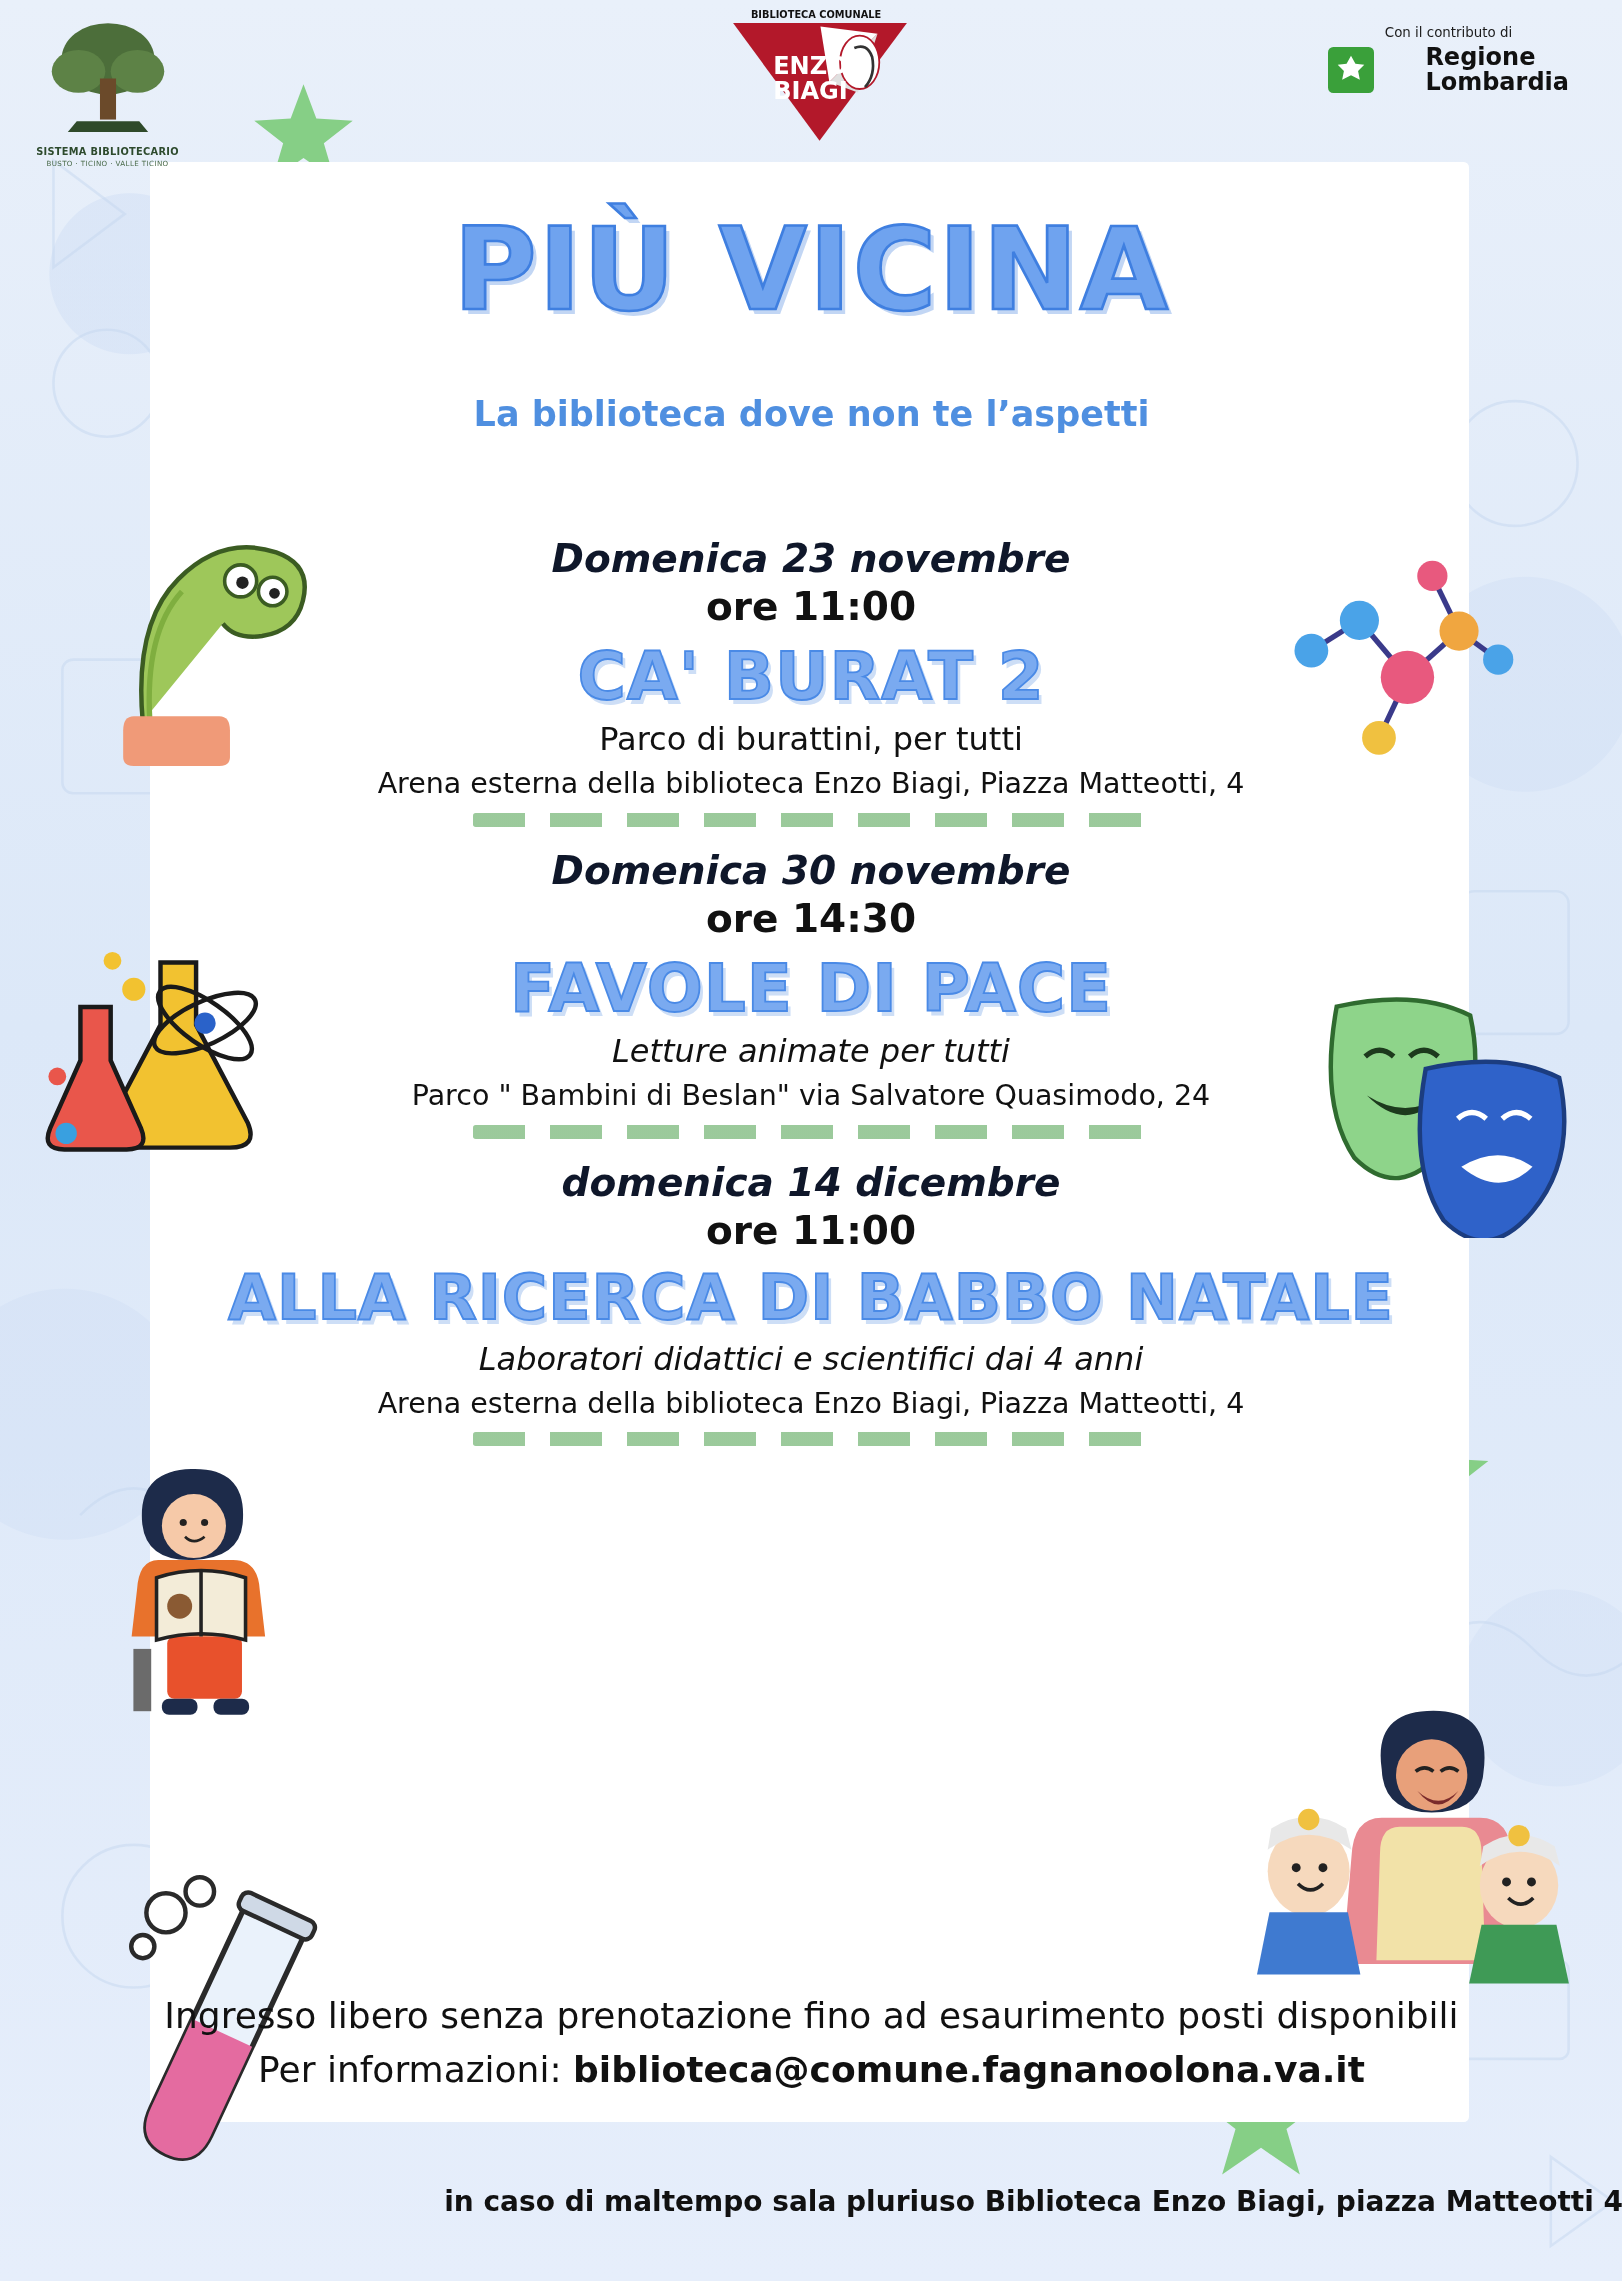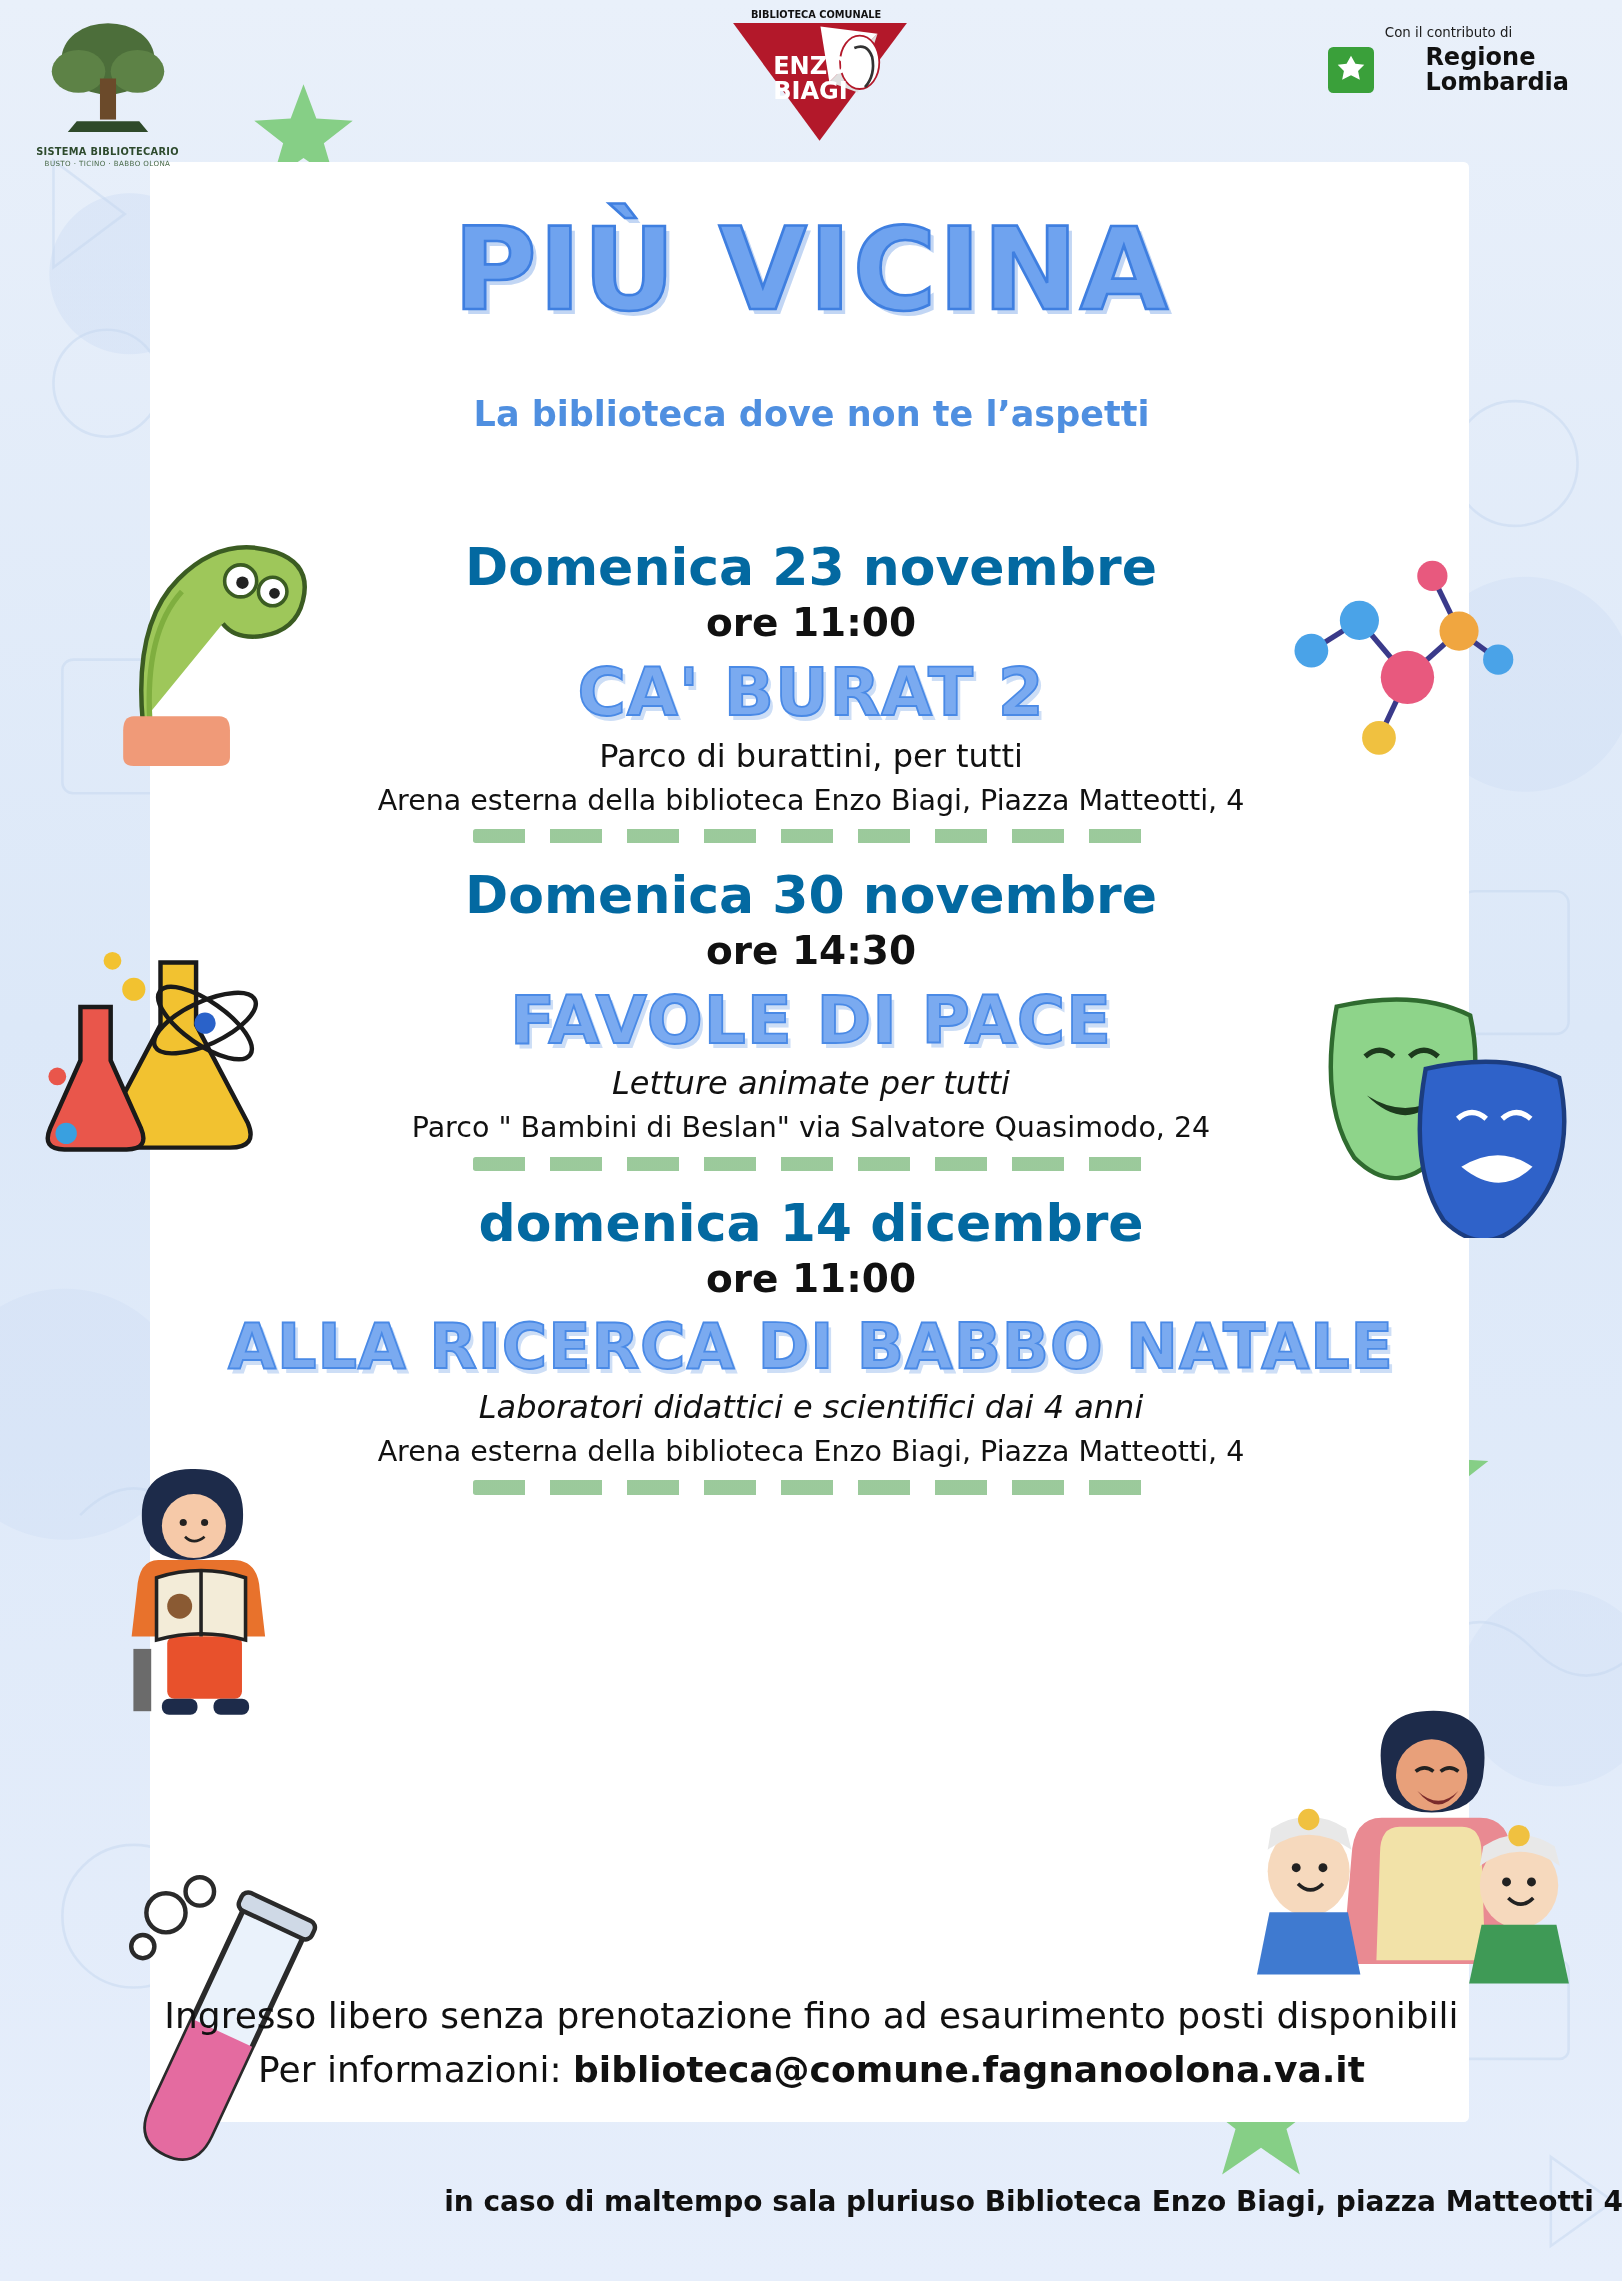--- a/index.html
+++ b/index.html
@@ -52,21 +52,21 @@
     -webkit-text-stroke:2.7px #3f7fe0;
     text-shadow:4.5px 5.3px 0 rgba(120,165,230,.45);
   }
   .subtitle{
     position:absolute;left:0;right:0;top:394px;text-align:center;
     font-size:35px;color:#4f8fe0;font-weight:600;
   }
   
   .events{position:absolute;left:214px;width:1194px;top:535px;text-align:center;}
   .event{margin-bottom:5.3px;}
-  .ev-date{font-size:52px;font-weight:bold;color:#0369a1;line-height:1.24;}
+  .ev-date{font-size:39px;font-weight:bold;color:#0f172a;line-height:1.24;font-style:italic;}
   .ev-time{font-size:39px;font-weight:bold;color:#111;line-height:1.24;}
   .ev-name{
     font-size:66px;font-weight:bold;color:#7aaaf0;letter-spacing:0.9px;
     -webkit-text-stroke:1.8px #4a8ae6;
     text-shadow:3.6px 4.5px 0 rgba(130,172,232,.4);
     line-height:1.1;margin:9px 0 7.1px;
   }
   .ev-name.two-line{font-size:62px;}
   .ev-desc{font-size:32px;color:#111;margin-bottom:9px;}
   .ev-desc.italic{font-style:italic;}
@@ -129,21 +129,21 @@
 
   <div class="logo-sbbt">
     <svg width="134" height="125" viewBox="0 0 150 140">
       <ellipse cx="75" cy="48" rx="52" ry="40" fill="#4c6e3a"></ellipse>
       <ellipse cx="42" cy="62" rx="30" ry="24" fill="#5d8246"></ellipse>
       <ellipse cx="108" cy="62" rx="30" ry="24" fill="#5d8246"></ellipse>
       <rect x="66" y="70" width="18" height="46" fill="#6b4a2a"></rect>
       <path d="M40 118 h70 l10 12 h-90 z" fill="#2f4a2a"></path>
     </svg>
     <div class="caption1">SISTEMA BIBLIOTECARIO</div>
-    <div class="caption2">BUSTO · TICINO · BABBO OLONA</div>
+    <div class="caption2">BUSTO · TICINO · VALLE TICINO</div>
   </div>
 
   <div class="logo-enzo">
     <svg width="192" height="156" viewBox="0 0 215 175">
       <path d="M10 18 L205 18 L107 150 Z" fill="#b3182a"></path>
       <path d="M108 22 L172 30 L118 84 Z" fill="#ffffff"></path>
       <path d="M118 84 L172 30 L150 96 Z" fill="#e0e0e0"></path>
       <ellipse cx="152" cy="62" rx="22" ry="30" fill="#ffffff" stroke="#b3182a" stroke-width="2"></ellipse>
       <path d="M146 46 q14 -6 20 10 q4 20 -8 34" fill="none" stroke="#333" stroke-width="3"></path>
       <text x="55" y="75" font-family="DejaVu Sans" font-size="27" font-weight="bold" fill="#ffffff">ENZO</text>

